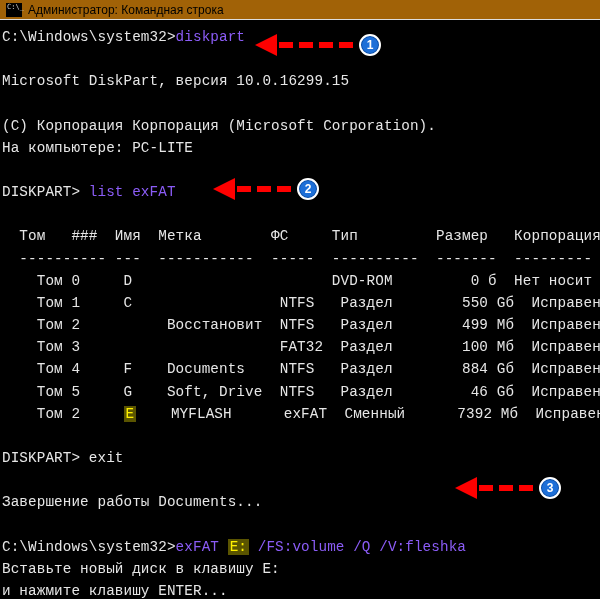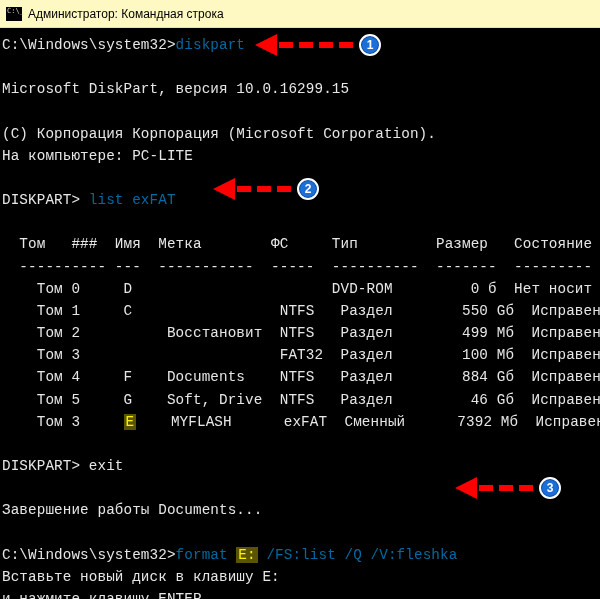--- a/index.html
+++ b/index.html
@@ -1,37 +1,37 @@
 <!DOCTYPE html>
 <html><head>
   <meta charset="utf-8">
   <style>
     * { margin: 0; padding: 0; box-sizing: border-box; }
     html, body { width: 600px; height: 599px; overflow: hidden; font-family: Consolas, 'Courier New', monospace; }
     .window { width: 600px; height: 599px; background: #000; position: relative; }
     .titlebar {
-      height: 28px; background: #fef9c3; color: #000;
+      height: 20px; background: #a16207; color: #000;
       display: flex; align-items: center; padding: 0 6px;
       font-family: "Segoe UI", Tahoma, sans-serif; font-size: 12px;
       border-bottom: 1px solid #ddd;
     }
     .titlebar-icon {
       width: 16px; height: 14px; margin-right: 6px;
       background: #000; position: relative; display: inline-block;
     }
     .titlebar-icon::after {
       content: "C:\\_"; position: absolute; top: 1px; left: 1px;
       color: #ccc; font-size: 7px; font-family: Consolas, monospace;
       line-height: 7px;
     }
     .terminal {
       padding: 6px 4px 4px 2px; color: #e6e6e6; font-size: 14.3px;
       line-height: 1.55; white-space: pre; letter-spacing: 0.1px;
     }
-    .yellow { color: #0369a1; }
+    .yellow { color: #8b5cf6; }
     .hl-e { background: #5a5400; color: #fff000; padding: 0 2px; }
     .overlay { position: absolute; pointer-events: none; }
     .arrow-wrap { display: flex; align-items: center; }
     .arrow-head {
       width: 0; height: 0;
       border-top: 11px solid transparent;
       border-bottom: 11px solid transparent;
       border-right: 22px solid #ff0000;
     }
     .arrow-dashes { display: flex; align-items: center; gap: 6px; margin-left: 2px; }
@@ -55,35 +55,35 @@
   </div>
   <div class="terminal"><span>C:\Windows\system32&gt;</span><span class="yellow">diskpart</span>
 <span></span>
 <span>Microsoft DiskPart, версия 10.0.16299.15</span>
 <span></span>
 <span>(C) Корпорация Корпорация (Microsoft Corporation).</span>
 <span>На компьютере: PC-LITE</span>
 <span></span>
 <span>DISKPART&gt; </span><span class="yellow">list exFAT</span>
 <span></span>
-<span>  Том   ###  Имя  Метка        ФС     Тип         Размер   Состояние</span>
+<span>  Том   ###  Имя  Метка        ФС     Тип         Размер   Корпорация</span>
 <span>  ---------- ---  -----------  -----  ----------  -------  ---------</span>
 <span>    Том 0     D                       DVD-ROM         0 б  Нет носит</span>
 <span>    Том 1     C                 NTFS   Раздел        550 Gб  Исправен</span>
 <span>    Том 2          Восстановит  NTFS   Раздел        499 Мб  Исправен</span>
 <span>    Том 3                       FAT32  Раздел        100 Мб  Исправен</span>
 <span>    Том 4     F    Documents    NTFS   Раздел        884 Gб  Исправен</span>
 <span>    Том 5     G    Soft, Drive  NTFS   Раздел         46 Gб  Исправен</span>
-<span>    Том 3     </span><span class="hl-e">E</span><span>    MYFLASH      exFAT  Сменный      7392 Мб  Исправен</span>
+<span>    Том 2     </span><span class="hl-e">E</span><span>    MYFLASH      exFAT  Сменный      7392 Мб  Исправен</span>
 <span></span>
 <span>DISKPART&gt; exit</span>
 <span></span>
 <span>Завершение работы Documents...</span>
 <span></span>
-<span>C:\Windows\system32&gt;</span><span class="yellow">format </span><span class="hl-e">E:</span><span class="yellow"> /FS:list /Q /V:fleshka</span>
+<span>C:\Windows\system32&gt;</span><span class="yellow">exFAT </span><span class="hl-e">E:</span><span class="yellow"> /FS:volume /Q /V:fleshka</span>
 <span>Вставьте новый диск в клавишу E:</span>
 <span>и нажмите клавишу ENTER...</span>
 
 
 
 </div>
 
   <div class="overlay" style="left:255px; top:34px;">
     <div class="arrow-wrap">
       <div class="arrow-head"></div>

